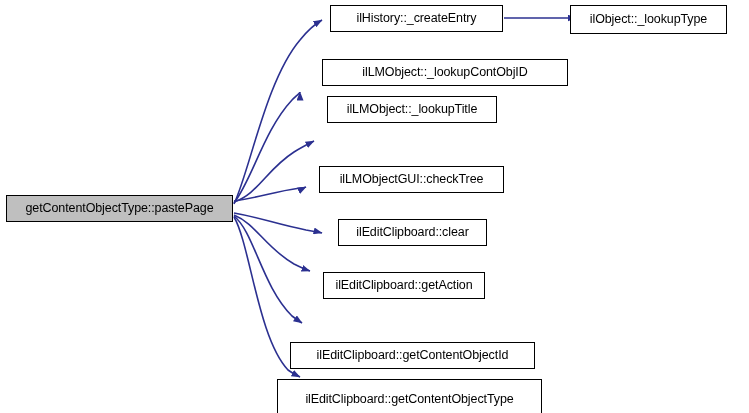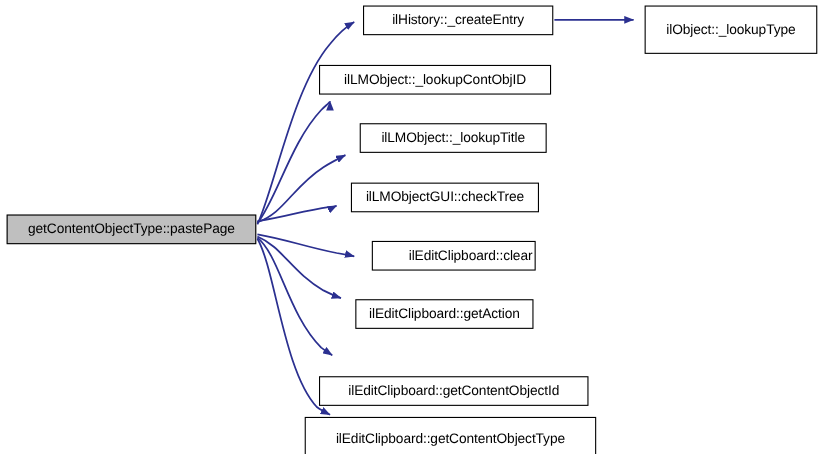--- a/index.html
+++ b/index.html
@@ -78,45 +78,45 @@
   </svg>
 
   <div class="node root" style="left: 6px; top: 195px; width: 227px; height: 27px;">
     <span class="node-label">getContentObjectType::pastePage</span>
   </div>
 
   <div class="node" style="left: 330px; top: 5px; width: 173px; height: 27px;">
     <span class="node-label">ilHistory::_createEntry</span>
   </div>
 
-  <div class="node" style="left: 290px; top: 59px; width: 211px; height: 27px;">
+  <div class="node" style="left: 322px; top: 59px; width: 246px; height: 27px;">
     <span class="node-label">ilLMObject::_lookupContObjID</span>
   </div>
 
-  <div class="node" style="left: 327px; top: 112px; width: 170px; height: 27px;">
+  <div class="node" style="left: 327px; top: 96px; width: 170px; height: 27px;">
     <span class="node-label">ilLMObject::_lookupTitle</span>
   </div>
 
-  <div class="node" style="left: 319px; top: 166px; width: 171px; height: 27px;">
+  <div class="node" style="left: 319px; top: 166px; width: 185px; height: 27px;">
     <span class="node-label">ilLMObjectGUI::checkTree</span>
   </div>
 
-  <div class="node" style="left: 338px; top: 219px; width: 149px; height: 27px; justify-content: flex-end;">
+  <div class="node" style="left: 338px; top: 219px; width: 149px; height: 27px;">
     <span class="node-label">ilEditClipboard::clear</span>
   </div>
 
   <div class="node" style="left: 323px; top: 272px; width: 162px; height: 27px;">
     <span class="node-label">ilEditClipboard::getAction</span>
   </div>
 
   <div class="node" style="left: 290px; top: 342px; width: 245px; height: 27px;">
     <span class="node-label">ilEditClipboard::getContentObjectId</span>
   </div>
 
   <div class="node" style="left: 277px; top: 379px; width: 265px; height: 41px;">
     <span class="node-label">ilEditClipboard::getContentObjectType</span>
   </div>
 
-  <div class="node" style="left: 586px; top: 5px; width: 157px; height: 44px;">
+  <div class="node" style="left: 570px; top: 5px; width: 157px; height: 29px;">
     <span class="node-label">ilObject::_lookupType</span>
   </div>
 
 </div>
 
 </body></html>

